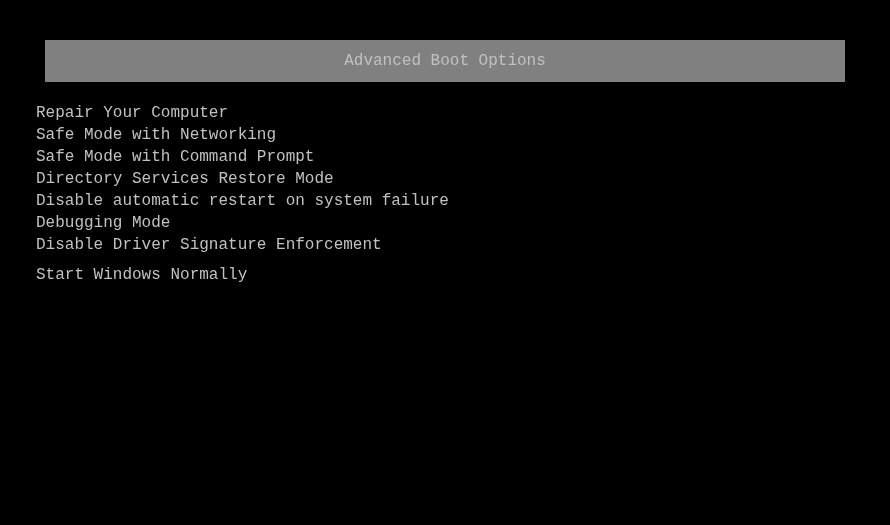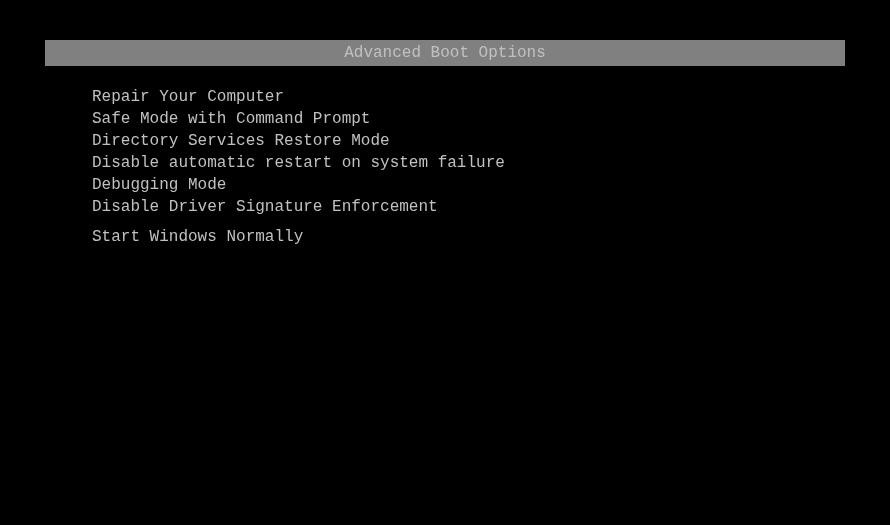--- a/index.html
+++ b/index.html
@@ -24,37 +24,37 @@
       background-color: #000000;
       padding: 0;
       position: relative;
     }
 
     .title-bar {
       width: 800px;
       margin: 40px auto 0 auto;
       background-color: #808080;
       text-align: center;
-      padding: 4px 8px;
+      padding: 12px 8px;
       color: #c0c0c0;
       font-size: 16px;
     }
 
     .instruction {
       margin: 24px 0 0 48px;
       color: #c0c0c0;
       font-size: 16px;
     }
 
     .menu-section {
       margin-top: 20px;
     }
 
     .menu-item {
-      padding: 2px 0 2px 92px;
+      padding: 2px 0 2px 36px;
       color: #c0c0c0;
       font-size: 16px;
       cursor: pointer;
     }
 
     .menu-item.spacer {
       margin-top: 8px;
     }
 
     .menu-item.highlighted {
@@ -67,20 +67,21 @@
 <body>
 
 <div class="screen">
   <div class="title-bar">
     <span>Advanced Boot Options</span>
   </div>
 
 
   <div class="menu-section" id="menu-container">
       <div class="menu-item spacer">Repair Your Computer</div>
+      <div class="menu-item">Safe Mode with Networking</div>
       <div class="menu-item">Safe Mode with Command Prompt</div>
       <div class="menu-item">Directory Services Restore Mode</div>
       <div class="menu-item">Disable automatic restart on system failure</div>
       <div class="menu-item">Debugging Mode</div>
       <div class="menu-item">Disable Driver Signature Enforcement</div>
       <div class="menu-item spacer">Start Windows Normally</div>
     </div>
 </div>
 
 </body></html>

